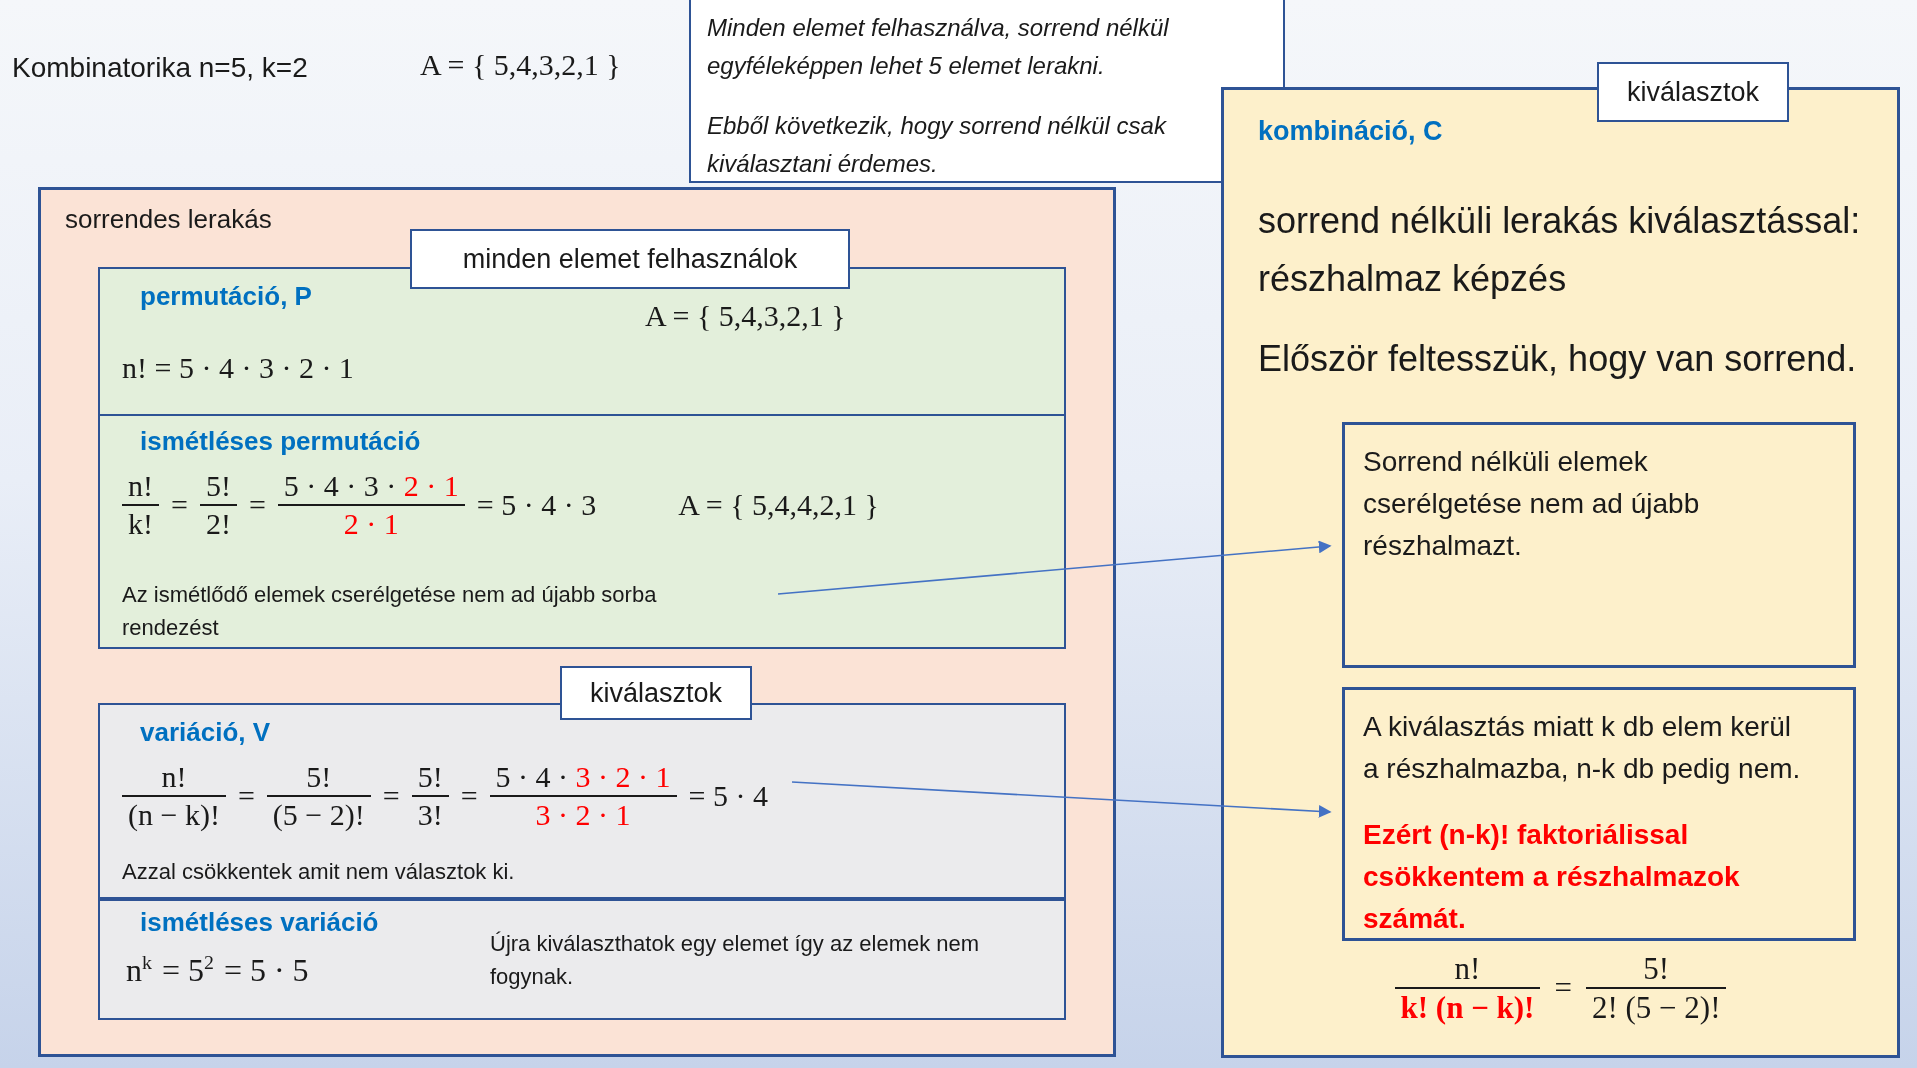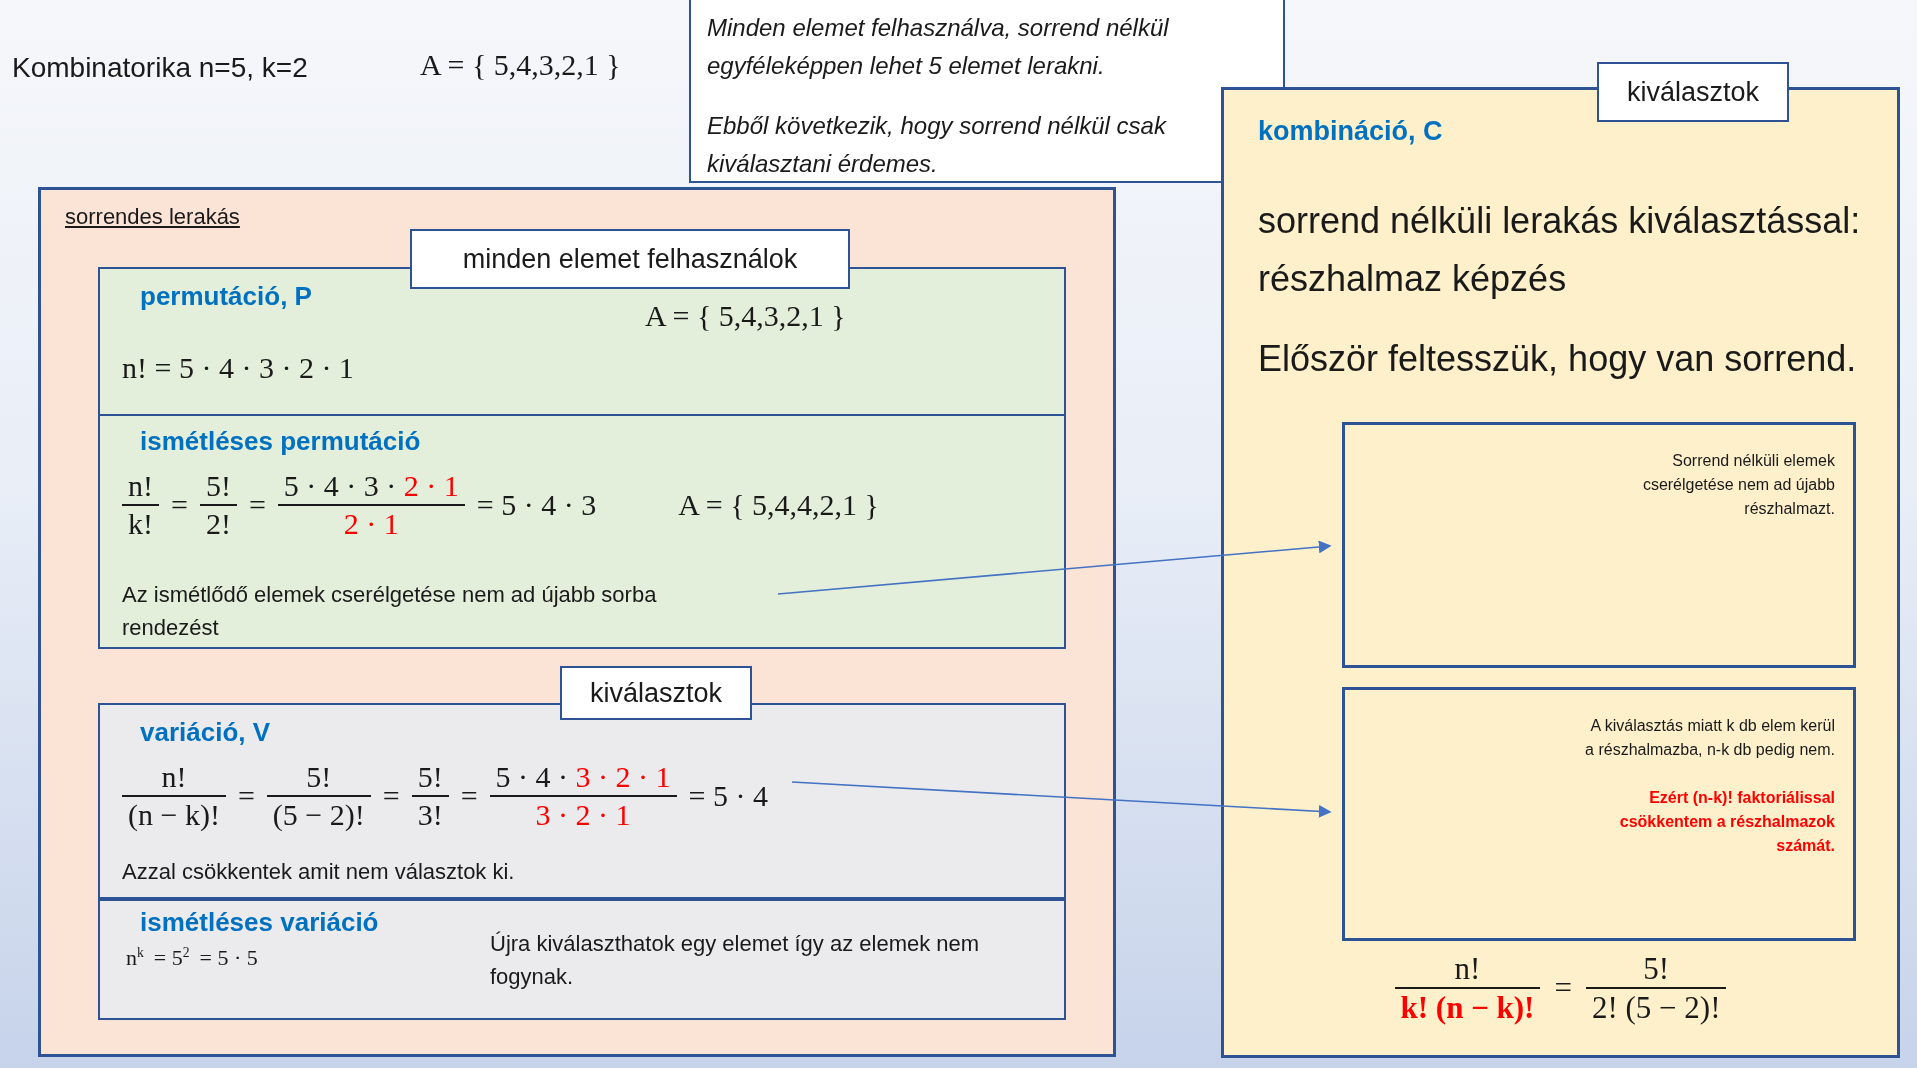--- a/index.html
+++ b/index.html
@@ -21,21 +21,21 @@
   .title-left{left:12px;top:52px;font-size:28px;}
   .title-set{left:420px;top:48px;font-size:30px;}
 
   
   .info-box{left:689px;top:-3px;width:596px;height:186px;background:#ffffff;
     box-sizing:border-box;padding:10px 16px;font-size:24px;line-height:1.58;}
   .info-box p{margin:0 0 22px 0;font-style:italic;}
 
   
   .left-box{left:38px;top:187px;width:1078px;height:870px;background:#fbe3d6;box-sizing:border-box;}
-  .lb-title{left:24px;top:14px;font-size:22px;text-decoration:underline;}
+  .lb-title{left:24px;top:14px;font-size:26px;}
   .green-box{background:#e3efdb;box-sizing:border-box;}
   .grey-box{background:#ebebed;box-sizing:border-box;}
   .g1{left:57px;top:77px;width:968px;height:149px;}
   .g2{left:57px;top:224px;width:968px;height:235px;}
   .v1{left:57px;top:513px;width:968px;height:196px;}
   .v2{left:57px;top:709px;width:968px;height:121px;}
 
   
   .mrow{display:flex;align-items:center;gap:12px;font-size:30px;}
   .mrow .serifseg{font-family:"Liberation Serif",serif;}
@@ -48,21 +48,21 @@
   .note{font-size:22px;line-height:1.5;}
 
   
   .label-box{background:#ffffff;box-sizing:border-box;display:flex;align-items:center;
     justify-content:center;font-size:27px;z-index:6;}
 
   
   .right-panel{left:1221px;top:87px;width:679px;height:971px;background:#fdf0cb;box-sizing:border-box;}
   .rp-head{left:34px;top:26px;font-size:27px;}
   .rp-para{font-size:36px;line-height:1.62;}
-  .rp-box{background:#fdf0cb;box-sizing:border-box;padding:24px 18px;font-size:16px;line-height:1.5;text-align:right;}
+  .rp-box{background:#fdf0cb;box-sizing:border-box;padding:16px 18px;font-size:28px;line-height:1.5;}
   .rp-box p{margin:0 0 24px 0;}
   .rp-formula{left:0;top:860px;width:100%;display:flex;justify-content:center;align-items:center;gap:14px;font-size:31px;}
   .rp-formula .frac .den{border-top-color:#1a1a1a;}
 
   .overlay{position:absolute;left:0;top:0;z-index:5;pointer-events:none;}
 </style>
 </head>
 <body>
 
 <div class="abs title-left">Kombinatorika n=5, k=2</div>
@@ -130,21 +130,21 @@
         <span class="num"><span>5 · 4 · </span><span class="red">3 · 2 · 1</span></span>
         <span class="den red">3 · 2 · 1</span>
       </span>
       <span class="serifseg">= 5 · 4</span>
     </div>
     <div class="abs note" style="left:22px;top:150px;">Azzal csökkentek amit nem választok ki.</div>
   </div>
 
   <div class="abs grey-box thin-border v2">
     <div class="abs blue-head" style="left:40px;top:6px;">ismétléses variáció</div>
-    <div class="abs serif" style="left:26px;top:44px;font-size:22px;">
+    <div class="abs serif" style="left:26px;top:50px;font-size:32px;">
       <span>n</span><sup class="exp">k</sup><span class="gap">= 5</span><sup class="exp">2</sup><span class="gap">= 5 · 5</span>
     </div>
     <div class="abs note pre" style="left:390px;top:26px;width:540px;">Újra kiválaszthatok egy elemet így az elemek nem
 fogynak.</div>
   </div>
 </div>
 
 <div class="abs label-box thin-border" style="left:410px;top:229px;width:440px;height:60px;">
   <span>minden elemet felhasználok</span>
 </div>

